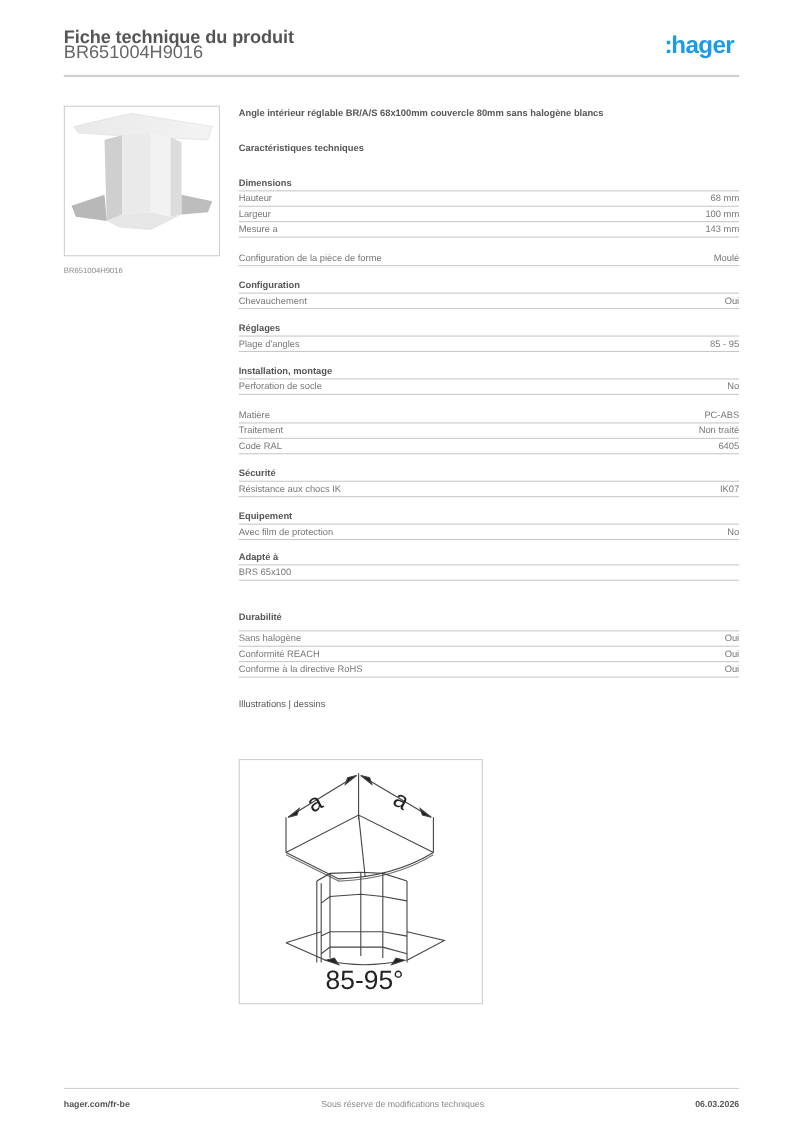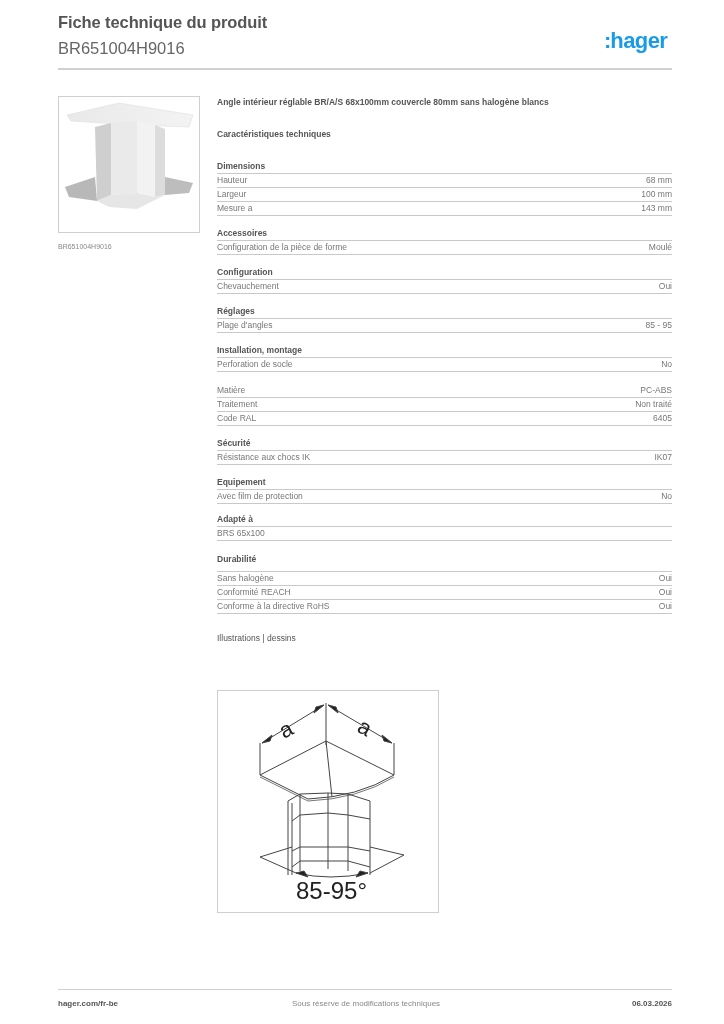--- a/index.html
+++ b/index.html
@@ -1,21 +1,21 @@
 <!DOCTYPE html>
 <html><head>
 <meta charset="utf-8">
 <style>
   html, body { margin: 0; padding: 0; background: #ffffff; }
   body {
     width: 724px; height: 1024px; position: relative; overflow: hidden;
     font-family: "Liberation Sans", sans-serif; color: #555;
   }
   .header-title {
-    position: absolute; left: 58px; top: 13px;
+    position: absolute; left: 58px; top: 25px;
     font-size: 16.5px; font-weight: bold; color: #555; letter-spacing: -0.1px;
   }
   .header-sub {
     position: absolute; left: 58px; top: 39px;
     font-size: 16.5px; color: #666;
   }
   .logo {
     position: absolute; left: 592px; top: 28px;
     font-size: 22px; font-weight: bold; color: #1a9be6; letter-spacing: -0.6px; margin-left: 12px;
   }
@@ -108,21 +108,20 @@
         <span>Largeur</span>
         <span class="val">100 mm</span>
       </div>
     <div class="row">
         <span>Mesure a</span>
         <span class="val">143 mm</span>
       </div>
   </div>
 
   <div class="group">
-    <div class="group-title">Accessoires</div>
     <div class="row">
         <span>Configuration de la pièce de forme</span>
         <span class="val">Moulé</span>
       </div>
   </div>
 
   <div class="group">
     <div class="group-title">Configuration</div>
     <div class="row">
         <span>Chevauchement</span>
@@ -178,21 +177,21 @@
   </div>
 
   <div class="group" style="margin-top:10px">
     <div class="group-title">Adapté à</div>
     <div class="row">
         <span>BRS 65x100</span>
         <span class="val"></span>
       </div>
   </div>
 
-  <div class="group" style="margin-top:13px">
+  <div class="group" style="margin-top:28px">
     <div class="group-title" style="height:16px; line-height:11px;">Durabilité</div>
     <div class="row">
         <span>Sans halogène</span>
         <span class="val">Oui</span>
       </div>
     <div class="row">
         <span>Conformité REACH</span>
         <span class="val">Oui</span>
       </div>
     <div class="row">

